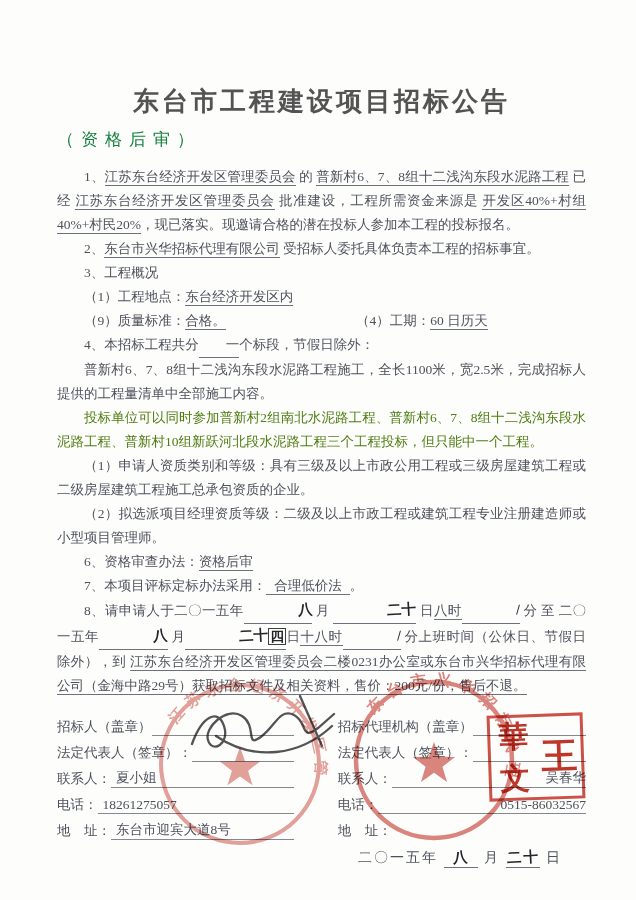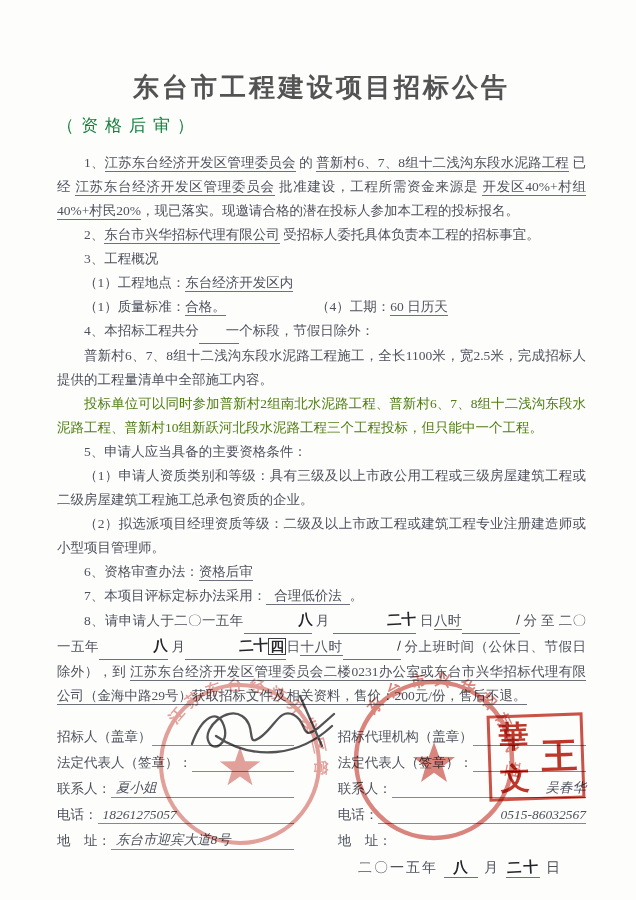--- a/index.html
+++ b/index.html
@@ -2,41 +2,41 @@
 <html><head>
 <meta charset="utf-8">
 <style>
   * { margin:0; padding:0; box-sizing:border-box; }
   html,body { width:636px; background:#e9e9e9; }
   body { font-family:"Liberation Serif","DejaVu Serif",serif; }
   .page {
     position:relative; width:636px; height:900px; margin:0 auto;
     background:#fdfdfc; overflow:hidden; color:#4d515b;
   }
-  .content { position:absolute; left:57px; right:50px; top:70px; }
+  .content { position:absolute; left:57px; right:50px; top:84px; }
   .title { font-size:26px; font-weight:700; text-align:center; letter-spacing:3px; color:#535353; }
   .subtitle { font-size:17px; text-align:left; letter-spacing:7px; color:#15803d; margin-top:9px; }
   .body { margin-top:14px; font-size:13.5px; line-height:24px; text-align:justify; color:#4d515b; }
   .body p { text-indent:2em; }
   .u { border-bottom:1px solid #6d717b; padding-bottom:0.5px; }
   .u.pad { padding-left:8px; padding-right:8px; }
   .u-blank { display:inline-block; min-width:30px; text-align:center; border-bottom:1px solid #6d717b; }
   .hw { font-weight:700; color:#23252a; display:inline-block; transform:rotate(-3deg); font-size:14.5px; }
   .hw-box { border:1px solid #3c3e44; padding:0 1px; font-weight:700; color:#23252a; }
   .boldnote { font-weight:400; color:#4d7c0f; }
-  .row2col { display:flex; padding-left:27px; }
+  .row2col { display:flex; padding-left:27px;gap:40px; }
   .row2col .ca { width:232px; }
   .row2col .cb { flex:1; }
   .sign { display:flex; margin-top:12px; font-size:13.5px; color:#4d515b;gap:12px; }
   .sign-col { width:50%; }
   .sign-col.lft { padding-right:22px; }
   .sign-col.rgt { padding-left:10px;text-align:right; }
   .srow { display:flex; align-items:flex-end; height:26px; }
   .slabel { white-space:nowrap; }
-  .sline { flex:1; border-bottom:1px solid #85888f; padding-left:5px; white-space:nowrap;font-style:italic; }
+  .sline { flex:1; border-bottom:1px solid #85888f; padding-left:5px; white-space:nowrap; }
   .dateline { margin-top:8px; text-align:right; padding-right:24px; font-size:14px; letter-spacing:2px; color:#4d515b; }
   .dateline .u-blank { min-width:34px; margin:0 6px; transform:none; }
   .stamp { position:absolute; mix-blend-mode:multiply; pointer-events:none; }
   .seal-square {
     position:absolute; left:488px; top:714px; width:96px; height:86px;
     border:3px solid rgba(196,52,40,.85); display:flex; transform:rotate(-2deg);
     mix-blend-mode:multiply; color:#c0372b; font-weight:700;
   }
   .seal-square .colL { width:52%; display:flex; flex-direction:column; justify-content:space-between; align-items:center; padding:2px 0; }
   .seal-square .colL span { font-size:30px; line-height:34px; }
@@ -55,29 +55,28 @@
       <p><span>1、</span><span class="u">江苏东台经济开发区管理委员会</span><span> 的 </span><span class="u">普新村6、7、8组十二浅沟东段水泥路工程</span><span> 已经 </span><span class="u">江苏东台经济开发区管理委员会</span><span> 批准建设，工程所需资金来源是 </span><span class="u">开发区40%+村组40%+村民20%</span><span>，现已落实。现邀请合格的潜在投标人参加本工程的投标报名。</span></p>
 
       <p><span>2、</span><span class="u">东台市兴华招标代理有限公司</span><span> 受招标人委托具体负责本工程的招标事宜。</span></p>
 
       <p>3、工程概况</p>
 
       <div class="row2col">
         <div class="ca"><span>（1）工程地点：</span><span class="u">东台经济开发区内</span></div>
       </div>
       <div class="row2col">
-        <div class="ca"><span>（1）质量标准：</span><span class="u">合格。</span></div>
+        <div class="ca"><span>（9）质量标准：</span><span class="u">合格。</span></div>
         <div class="cb"><span>（4）工期：</span><span class="u">60 日历天</span></div>
       </div>
 
       <p><span>4、本招标工程共分</span><span class="u-blank">一</span><span>个标段，节假日除外：</span></p>
       <p>普新村6、7、8组十二浅沟东段水泥路工程施工，全长1100米，宽2.5米，完成招标人提供的工程量清单中全部施工内容。</p>
       <p class="boldnote">投标单位可以同时参加普新村2组南北水泥路工程、普新村6、7、8组十二浅沟东段水泥路工程、普新村10组新跃河北段水泥路工程三个工程投标，但只能中一个工程。</p>
 
-      <p>5、申请人应当具备的主要资格条件：</p>
       <p>（1）申请人资质类别和等级：具有三级及以上市政公用工程或三级房屋建筑工程或二级房屋建筑工程施工总承包资质的企业。</p>
       <p>（2）拟选派项目经理资质等级：二级及以上市政工程或建筑工程专业注册建造师或小型项目管理师。</p>
 
       <p><span>6、资格审查办法：</span><span class="u">资格后审</span></p>
 
       <p><span>7、本项目评标定标办法采用：</span><span class="u pad">合理低价法</span><span>。</span></p>
 
       <p><span>8、请申请人于二〇一五年</span><span class="u-blank"><span class="hw">八</span></span><span> 月 </span><span class="u-blank"><span class="hw">二十</span></span><span> 日</span><span class="u">八时</span><span class="u-blank" style="min-width:18px;"><span class="hw">/</span></span><span> 分  至  二〇一五年</span><span class="u-blank"><span class="hw">八</span></span><span> 月</span><span class="u-blank"><span class="hw">二十</span><span class="hw-box">四</span></span><span>日</span><span class="u">十八时</span><span class="u-blank" style="min-width:18px;"><span class="hw">/</span></span><span> 分上班时间（公休日、节假日除外），到 </span><span class="u">江苏东台经济开发区管理委员会二楼0231办公室或东台市兴华招标代理有限公司（金海中路29号）获取招标文件及相关资料，售价：200元/份，售后不退。</span></p>
     </div>
 

